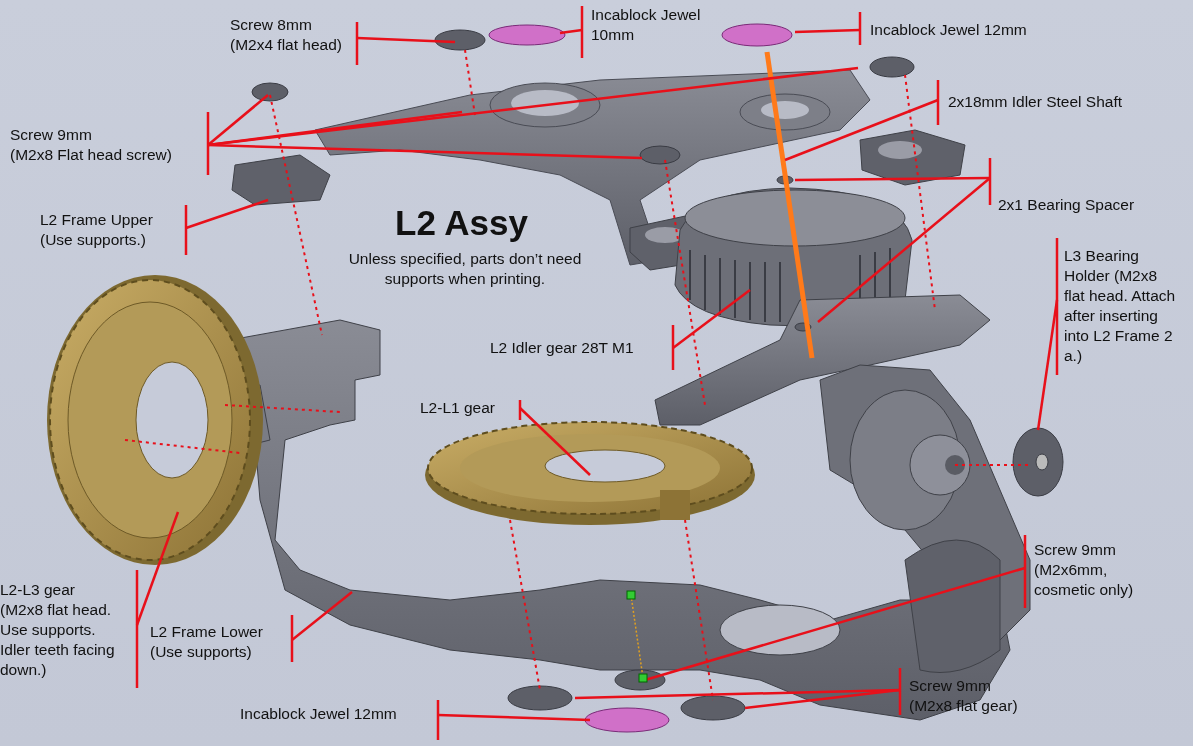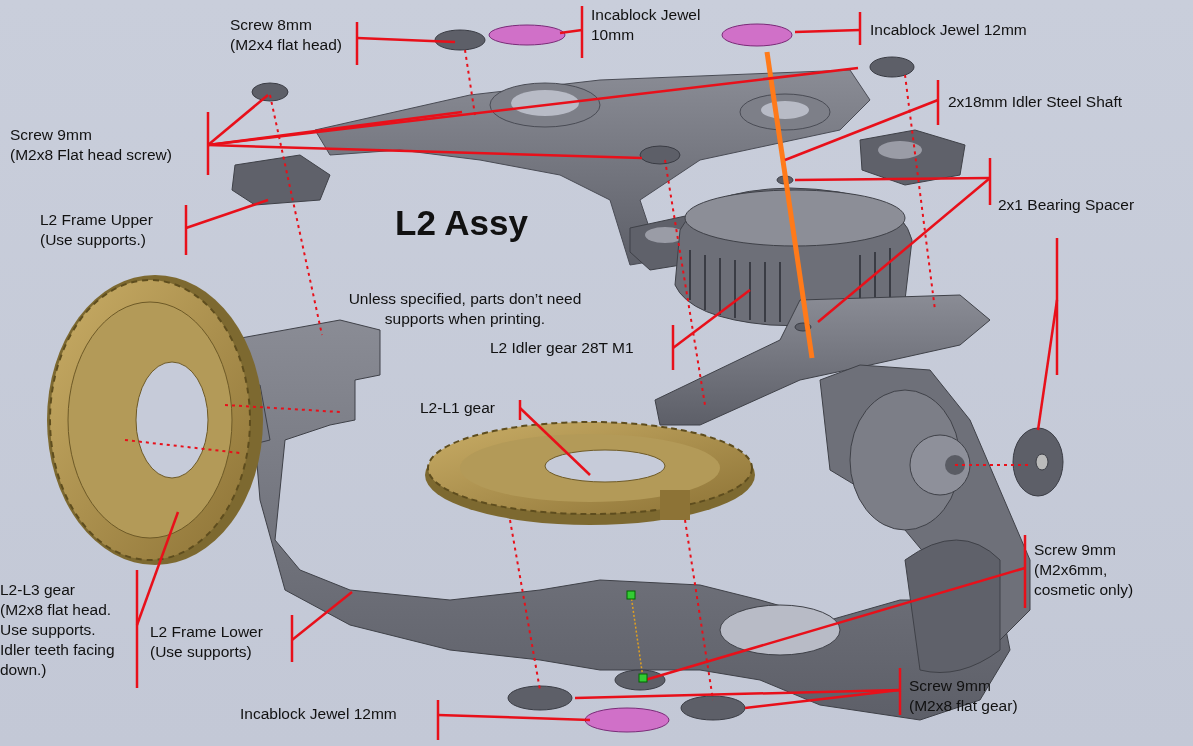--- a/index.html
+++ b/index.html
@@ -2,21 +2,21 @@
 <html><head>
 <meta charset="utf-8">
 <style>
   html,body{margin:0;padding:0;}
   body{width:1193px;height:746px;overflow:hidden;background:#c6cbd9;font-family:"Liberation Sans",sans-serif;}
   #stage{position:relative;width:1193px;height:746px;background:linear-gradient(180deg,#c9cedb 0%,#c3c8d6 100%);}
   svg#art{position:absolute;left:0;top:0;}
   .lbl{position:absolute;font-size:15.5px;line-height:20px;color:#111;white-space:nowrap;}
   .r{text-align:left;}
   .title{position:absolute;left:395px;top:203px;font-size:35px;font-weight:bold;color:#111;text-align:center;}
-  .sub{position:absolute;left:330px;top:249px;width:270px;font-size:15.5px;line-height:20px;text-align:center;color:#111;margin-top:40px;}
+  .sub{position:absolute;left:330px;top:249px;width:270px;font-size:15.5px;line-height:20px;text-align:center;color:#111;}
 </style>
 </head>
 <body>
 
 <div id="stage">
 <svg id="art" width="1193" height="746" viewBox="0 0 1193 746">
   <defs>
     <linearGradient id="gold" x1="0" y1="0" x2="1" y2="1">
       <stop offset="0" stop-color="#c9ad66"></stop>
           <stop offset="1" stop-color="#8d7336"></stop>
@@ -187,20 +187,28 @@
   <div>2x1 Bearing Spacer</div>
 </div>
 <div class="lbl r" style="left:10px;top:125px;width:186px;">
   <div>Screw 9mm</div>
       <div>(M2x8 Flat head screw)</div>
 </div>
 <div class="lbl r" style="left:40px;top:210px;width:138px;">
   <div>L2 Frame Upper</div>
       <div>(Use supports.)</div>
 </div>
+<div class="lbl" style="left:1064px;top:246px;">
+  <div>L3 Bearing</div>
+      <div>Holder (M2x8</div>
+  <div>flat head. Attach</div>
+      <div>after inserting</div>
+  <div>into L2 Frame 2</div>
+      <div>a.)</div>
+</div>
 <div class="lbl r" style="left:490px;top:338px;width:175px;">
   <div>L2 Idler gear 28T M1</div>
 </div>
 <div class="lbl r" style="left:420px;top:398px;width:92px;">
   <div>L2-L1 gear</div>
 </div>
 <div class="lbl r" style="left:0px;top:580px;width:130px;">
   <div>L2-L3 gear</div>
       <div>(M2x8 flat head.</div>
   <div>Use supports.</div>

